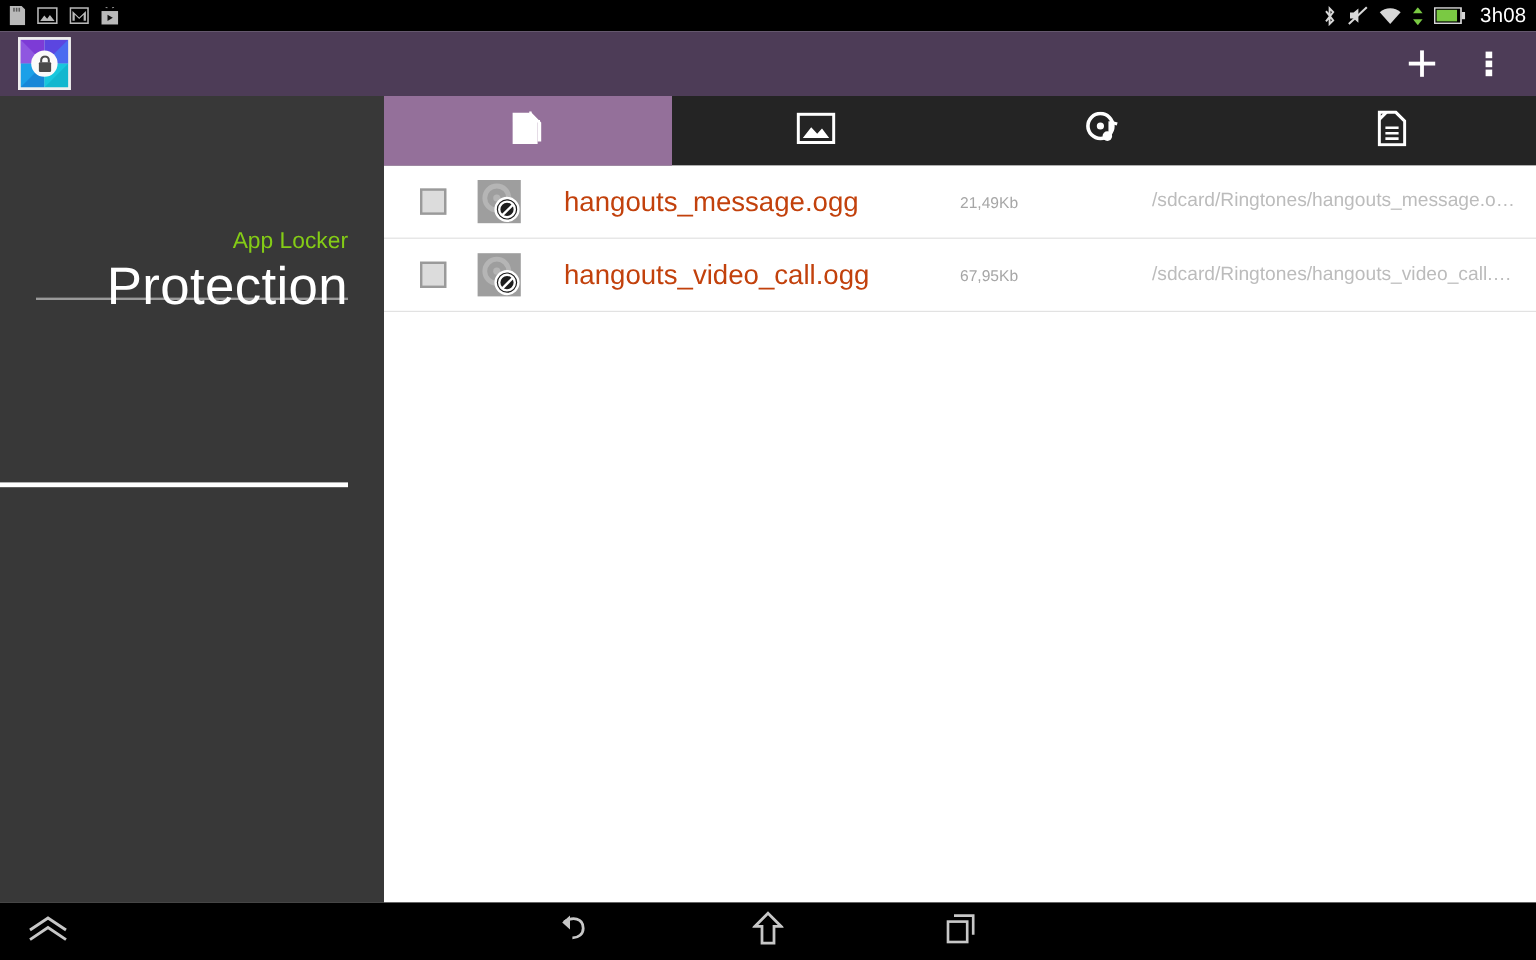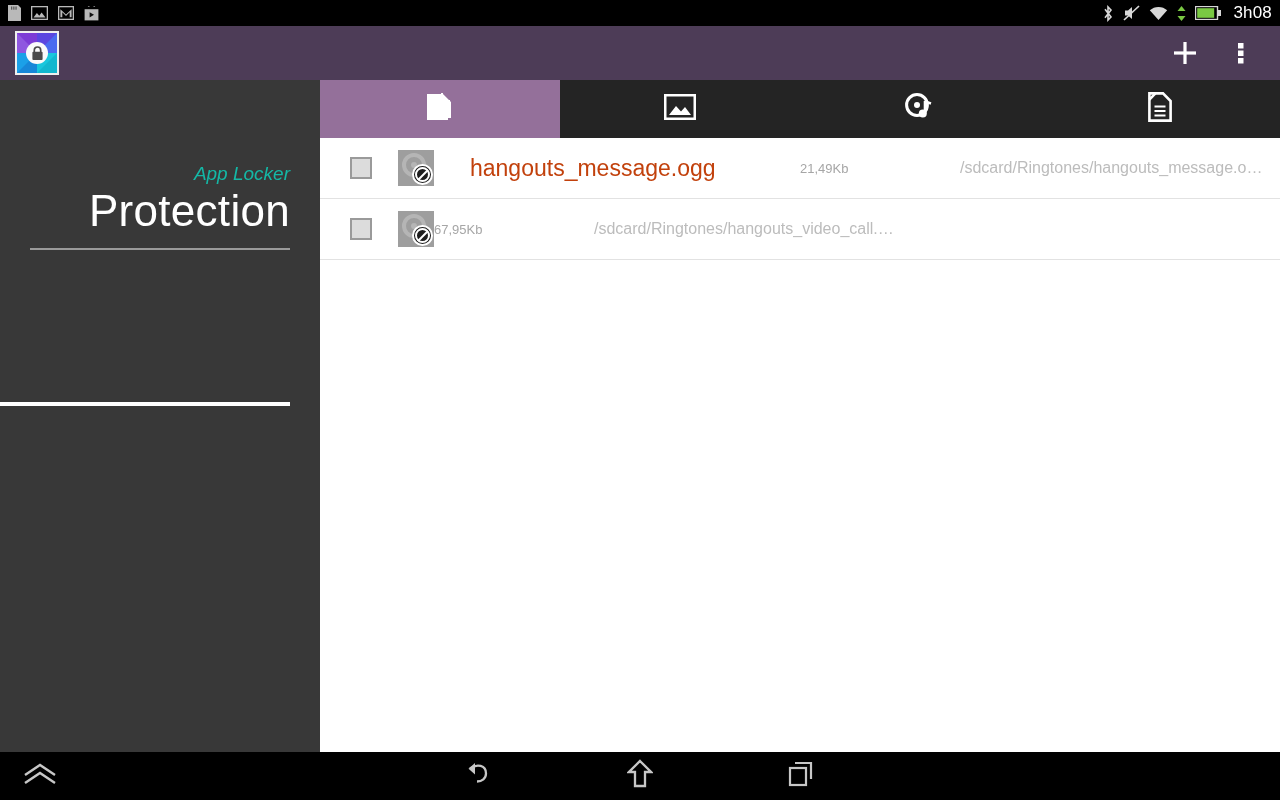--- a/index.html
+++ b/index.html
@@ -39,21 +39,21 @@
   }
   .ab-actions { margin-left:auto; display:flex; align-items:center; gap:22px; padding-right:22px; }
   .ab-btn { width:34px; height:34px; display:flex; align-items:center; justify-content:center; cursor:pointer; }
 
   
   .sidebar {
     position:absolute; left:0; top:80px; width:320px; height:672px;
     background:#383838; color:#fff;
   }
   .side-item { position:relative; padding-right:30px; text-align:right; }
-  .side-small { font-size:19px; color:#14b8a6; padding-top:84px; line-height:1;font-style:italic; }
+  .side-small { font-size:19px; color:#84cc16; padding-top:112px; line-height:1; }
   .rule-thin {
     position:absolute; left:30px; right:30px; height:2px; background:#9a9a9a;
     top:168px;
   }
   .side-big {
     font-size:44px; font-weight:400; color:#ffffff; line-height:1.28;
     padding-top:28px; letter-spacing:.3px;
   }
   .rule-thick {
     position:absolute; left:0; width:290px; height:4px; background:#ffffff;
@@ -268,20 +268,21 @@
         <div class="fsize">21,49Kb</div>
         <div class="fpath">/sdcard/Ringtones/hangouts_message.o…</div>
       </div>
 
       <div class="row">
         <div class="cb"></div>
         <div class="thumb">
           <span class="disc"></span>
           <span class="block"></span>
         </div>
+        <div class="fname">hangouts_video_call.ogg</div>
         <div class="fsize">67,95Kb</div>
         <div class="fpath">/sdcard/Ringtones/hangouts_video_call.…</div>
       </div>
 
     </div>
   </div>
 
   <div class="navbar">
     <div class="nav-left">
       <span>

